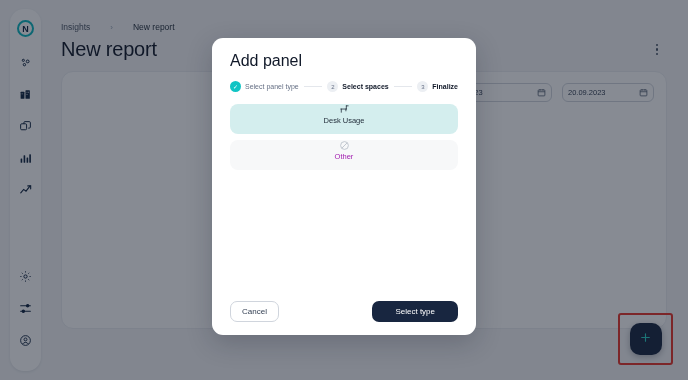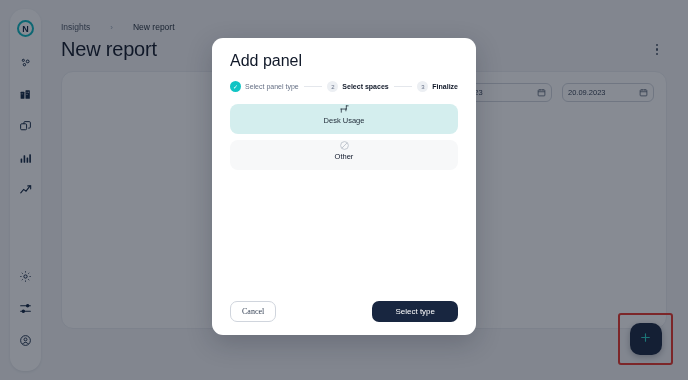--- a/index.html
+++ b/index.html
@@ -146,34 +146,34 @@
   .options { display: flex; flex-direction: column; gap: 6px; }
   .option {
     height: 30px; border-radius: 8px;
     background: #f2f4f6;
     display: flex; flex-direction: column;
     align-items: center; 
     gap: 0px;
     color: #1f2a37;
   }
   .option.selected { background: #d4eeee; }
-  .option.disabled { background: #f7f8f9; color: #0f172a; }
+  .option.disabled { background: #f7f8f9; color: #a21caf; }
   .option-icon { height: 11px; display: flex; align-items: center; justify-content: center; }
   .option-label { font-size: 7.5px; line-height: 11px; }
 
   .modal-footer {
     margin-top: auto;
     display: flex; align-items: center; justify-content: space-between;
     padding-bottom: 13px; padding-top: 13px;
   }
   .btn-cancel {
     height: 21px; padding: 0 11px;
     border: 1px solid #d0d5dd; border-radius: 7px;
     background: #ffffff; color: #344054;
-    font-size: 8px; font-family: Liberation Serif, serif;
+    font-size: 8px; font-family: Liberation Sans, sans-serif;
     display: flex; align-items: center;
   }
   .btn-primary {
     height: 21px; padding: 0 23px;
     border: none; border-radius: 7px;
     background: #182640; color: #ffffff;
     font-size: 8px; font-family: inherit; font-weight: 400;
     display: flex; align-items: center;
   }
 </style>

